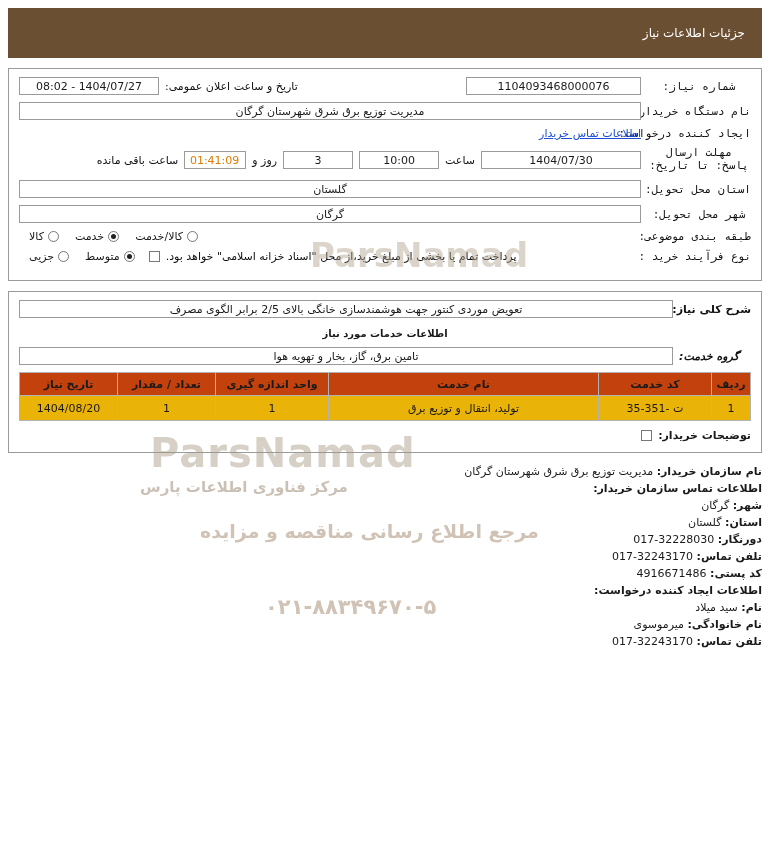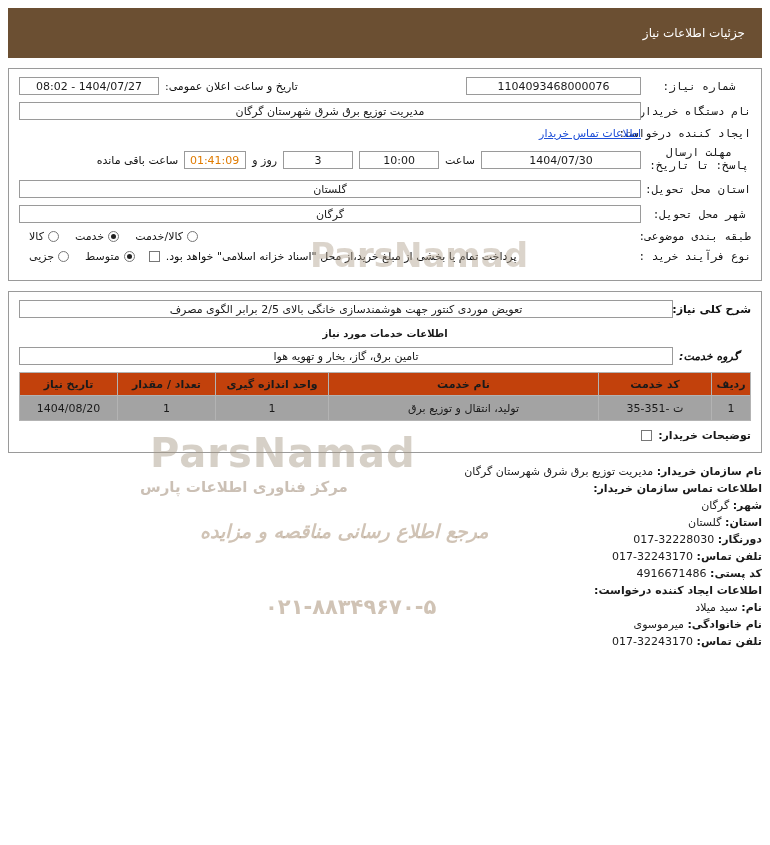--- a/index.html
+++ b/index.html
@@ -96,42 +96,42 @@
     background:#c2410c;
     border:1px solid #b3b3b3;
     height:20px;
     font-weight:bold;
     font-size:11px;
   }
   table.svc td{
     border:1px solid #b3b3b3;
     height:22px;
     text-align:center;
-    background:#a3a3a3;
+    background:#eab308;
   }
   .contact{
     margin:10px 8px 0 8px;
     font-size:11px;
     line-height:17px;
     text-align:right;
     position:relative;
     z-index:2;
   }
   .contact b{font-weight:bold;}
   .watermark{
     position:absolute;
     pointer-events:none;
     color:rgba(150,130,110,0.30);
     font-weight:bold;
     white-space:nowrap;
     z-index:1;
   }
   .wm1{left:150px;top:430px;font-size:40px;letter-spacing:1px;color:rgba(165,150,130,0.45);}
   .wm2{left:140px;top:478px;font-size:15px;color:rgba(160,140,120,0.55);}
-  .wm3{left:200px;top:520px;font-size:19px;color:rgba(170,145,120,0.55);font-style:italic;}
+  .wm3{left:200px;top:520px;font-size:19px;color:rgba(170,145,120,0.55);}
   .wm5{left:265px;top:595px;font-size:21px;color:rgba(170,145,120,0.55);}
   .wm-vert{
     left:310px;top:235px;
     font-size:34px;
     color:rgba(175,160,140,0.45);
   }
   .notes{
     display:flex;align-items:center;gap:6px;
     font-weight:bold;font-size:11px;margin-top:8px;
   }

